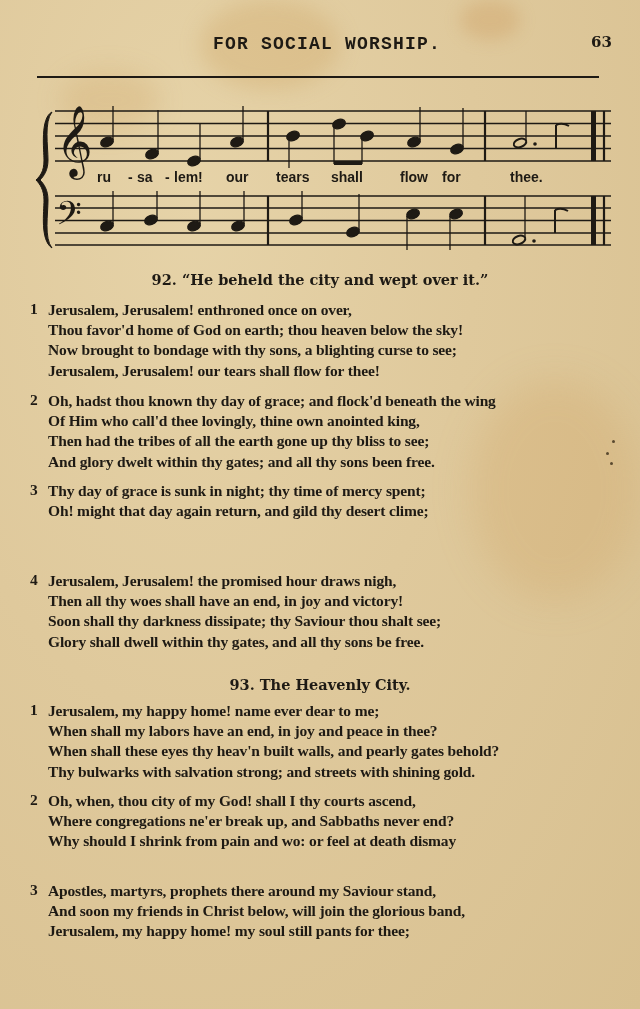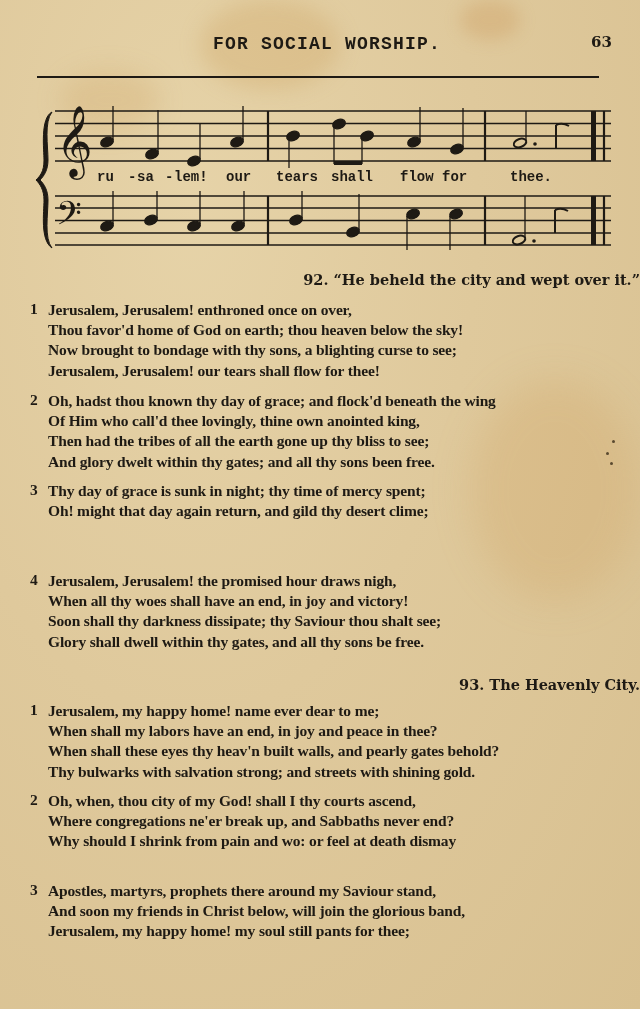--- a/index.html
+++ b/index.html
@@ -18,25 +18,25 @@
     letter-spacing:1.2px; font-family:Liberation Mono, monospace;margin-left:8px;
   }
   .page-number {
     position:absolute; left:591px; top:-1px; font-size:15px; font-weight:bold;
     font-family:"DejaVu Serif", serif;
   }
   .head-rule {
     position:absolute; top:76px; left:37px; width:562px; height:2px; background:#1e1a14;
   }
   .music { position:absolute; left:0; top:0; width:640px; height:260px; }
-  .lyrics-row { position:absolute; top:169px; left:0; width:536px; height:18px; font-size:14px; font-weight:bold; font-family:Liberation Mono, monospace; }
+  .lyrics-row { position:absolute; top:169px; left:0; width:536px; height:18px; font-size:14px; font-weight:bold; font-family:Liberation Sans, sans-serif; }
   .lyric { position:absolute; top:0; white-space:nowrap; }
 
   .hymn-title {
-    position:absolute; left:0; width:640px; text-align:right;
+    position:absolute; left:0; width:640px; text-align:center;
     font-size:14.5px; font-weight:bold; font-family:"DejaVu Serif", serif;
   }
   .stanza { position:absolute; left:30px; width:590px; }
   .stanza-num { position:absolute; left:0; top:0; font-size:15.5px; font-weight:bold; }
   .line {
     display:block; margin-left:18px; font-size:15.5px; line-height:20.2px;
     white-space:nowrap; font-weight:bold; letter-spacing:-0.15px;
   }
   .speck { position:absolute; width:3px; height:3px; background:#5a4a30; border-radius:50%; }
 </style>
@@ -177,21 +177,21 @@
 
 <div class="stanza" style="top:481px;">
   <span class="stanza-num">3</span>
   <span class="line">Thy day of grace is sunk in night; thy time  of mercy spent;</span>
   <span class="line">Oh!  might that day again return, and gild thy desert clime;</span>
 </div>
 
 <div class="stanza" style="top:571px;">
   <span class="stanza-num">4</span>
   <span class="line">Jerusalem, Jerusalem!  the promised hour draws nigh,</span>
-  <span class="line">When all thy woes shall have an end, in joy and victory!</span>
+  <span class="line">Then all thy woes shall have an end, in joy and victory!</span>
   <span class="line">Soon shall thy darkness dissipate;  thy Saviour thou shalt see;</span>
   <span class="line">Glory shall dwell within thy gates,  and all thy sons be free.</span>
 </div>
 
 <div class="hymn-title" style="top:676px;">93. The Heavenly City.</div>
 
 <div class="stanza" style="top:701px;">
   <span class="stanza-num">1</span>
   <span class="line">Jerusalem, my happy home!  name ever dear to me;</span>
   <span class="line">When shall my labors have an end,  in joy and peace in thee?</span>

